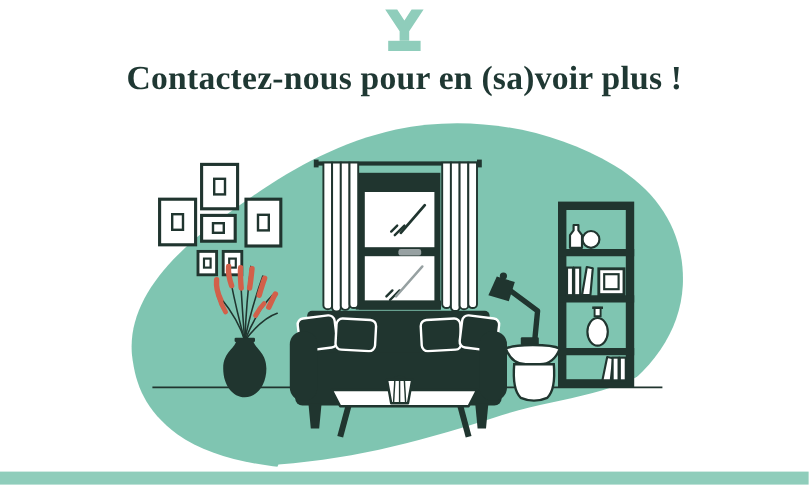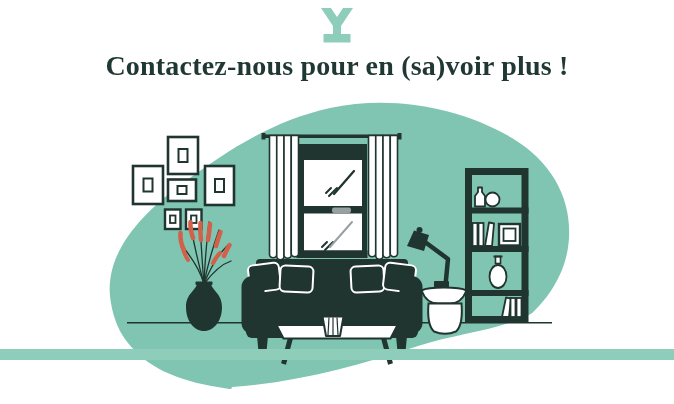--- a/index.html
+++ b/index.html
@@ -6,21 +6,21 @@
     --teal:#7FC5B1;
     --teal-light:#8FCDBB;
     --dark:#20352F;
     --red:#D2604A;
     --gray:#97A1A2;
     --heading-text:#1F3833;
     --background:#FFFFFF;
   }
   *{margin:0;padding:0;box-sizing:border-box;}
   html,body{width:674px;height:404px;background:var(--background);overflow:hidden;}
-  .page{position:relative;width:674px;height:360px;background:var(--background);font-family:"Liberation Serif",serif;}
+  .page{position:relative;width:674px;height:404px;background:var(--background);font-family:"Liberation Serif",serif;}
   .brand{position:absolute;top:7px;left:50%;transform:translateX(-50%);width:35px;height:36px;}
   .title{
     position:absolute;top:50px;left:0;right:0;
     text-align:center;
     font-family:"Liberation Serif",serif;
     font-weight:700;
     font-size:28px;
     letter-spacing:0.2px;
     color:var(--heading-text);
   }

